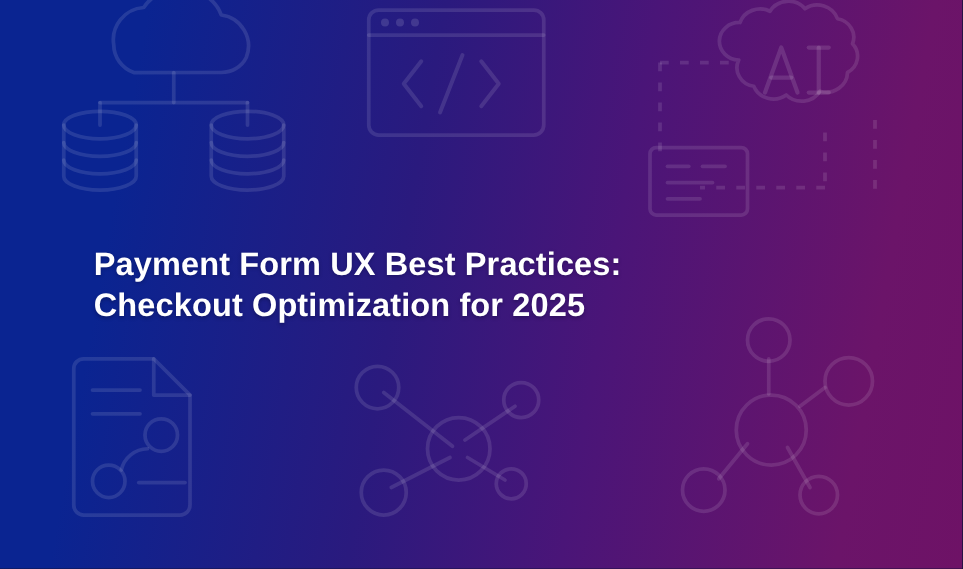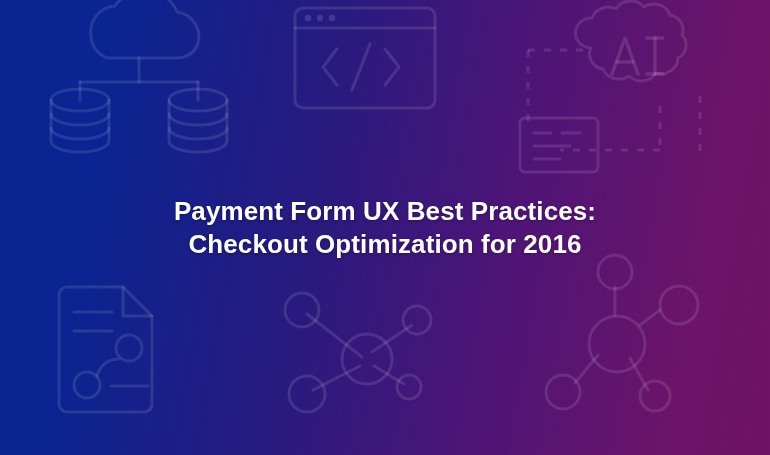--- a/index.html
+++ b/index.html
@@ -34,21 +34,21 @@
     left: 0;
     top: 0;
     width: 770px;
     height: 455px;
     display: flex;
     align-items: center;
     justify-content: center;
   }
   #headline {
     width: 620px;
-    text-align: center;
+    text-align: left;
     color: #ffffff;
     font-size: 26px;
     line-height: 33px;
     font-weight: bold;
     letter-spacing: 0.1px;
     margin: 0;
     padding: 0;
     text-shadow: 0 1px 3px rgba(10, 8, 40, 0.35);
   }
   #headline .hl-line {
@@ -180,17 +180,17 @@
         <circle class="ln" cx="563" cy="392" r="17"></circle>
         <circle class="ln" cx="655" cy="396" r="15"></circle>
       </g>
 
     </g>
   </svg>
 
   <div id="headline-wrap">
     <h1 id="headline">
       <span class="hl-line">Payment Form UX Best Practices:</span>
-      <span class="hl-line">Checkout Optimization for 2016</span>
+      <span class="hl-line">Checkout Optimization for 2025</span>
     </h1>
   </div>
 
 </div>
 
 </body></html>

